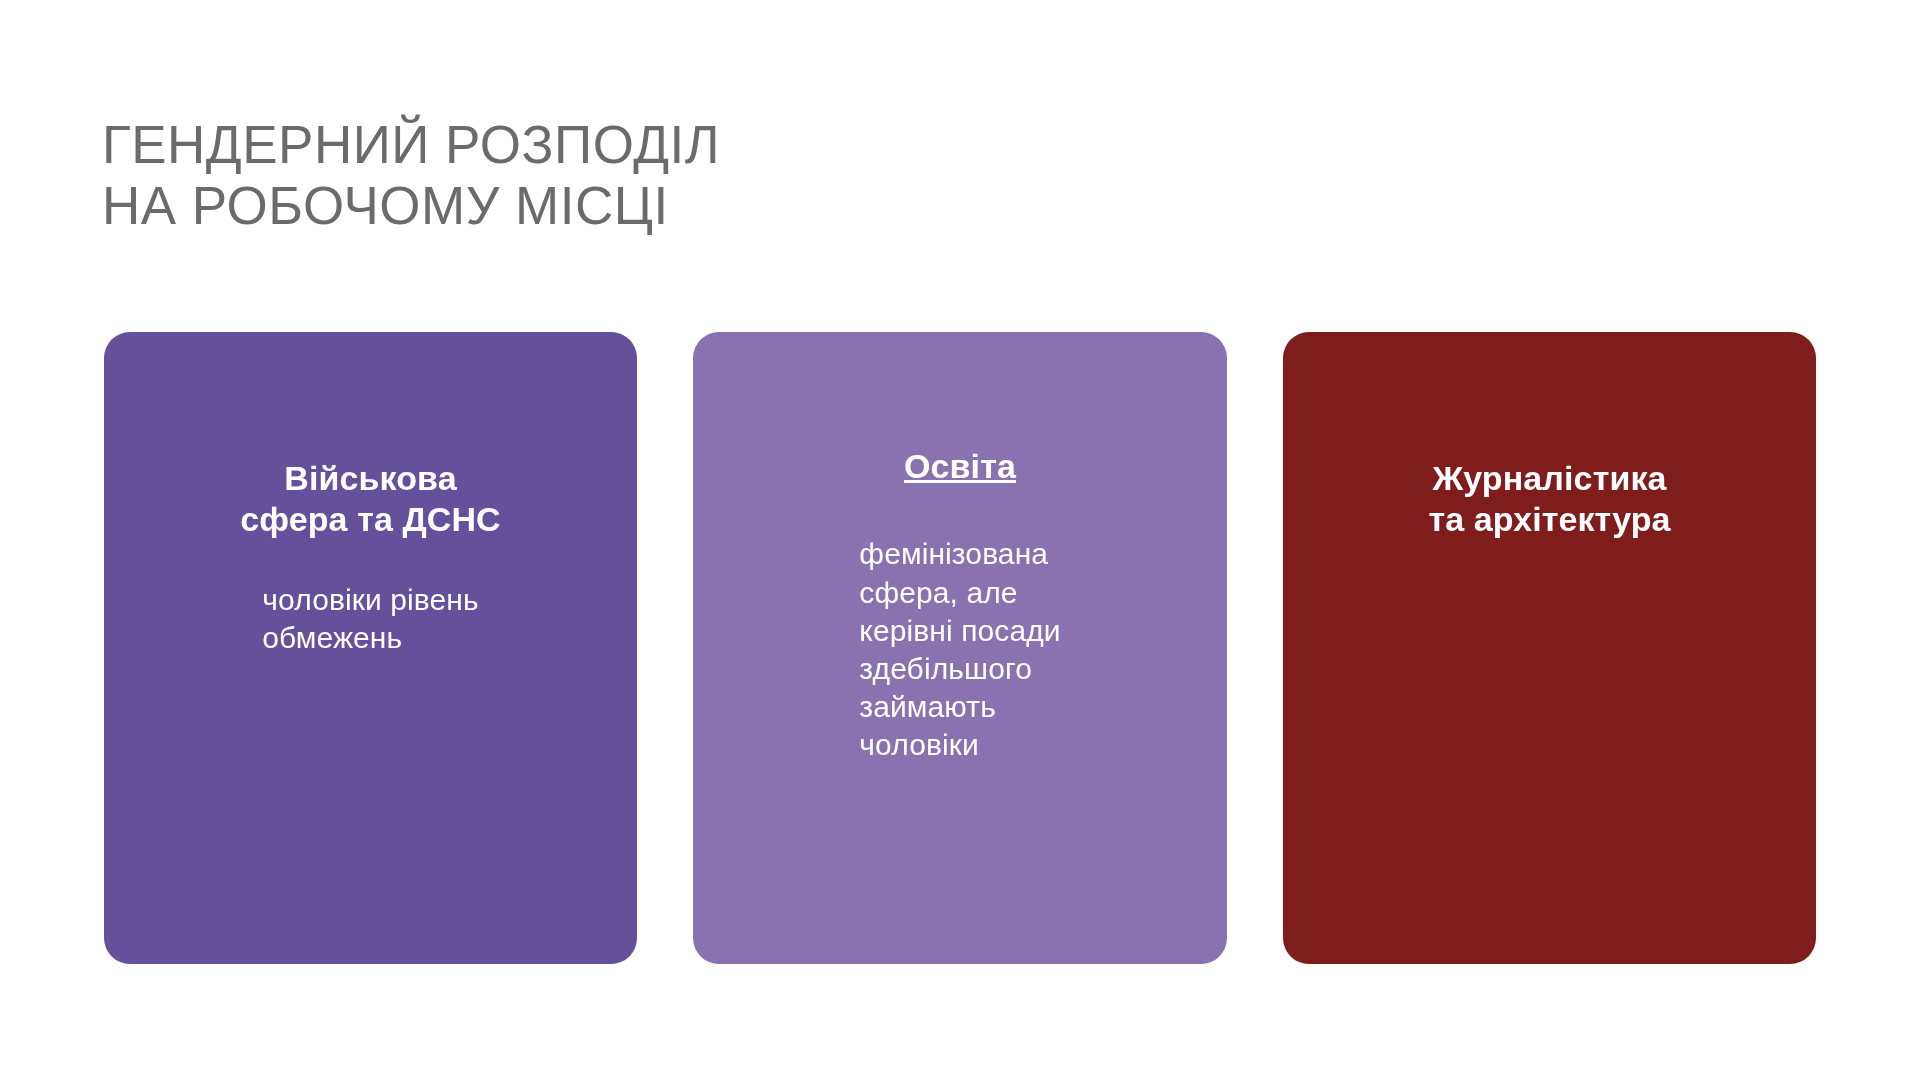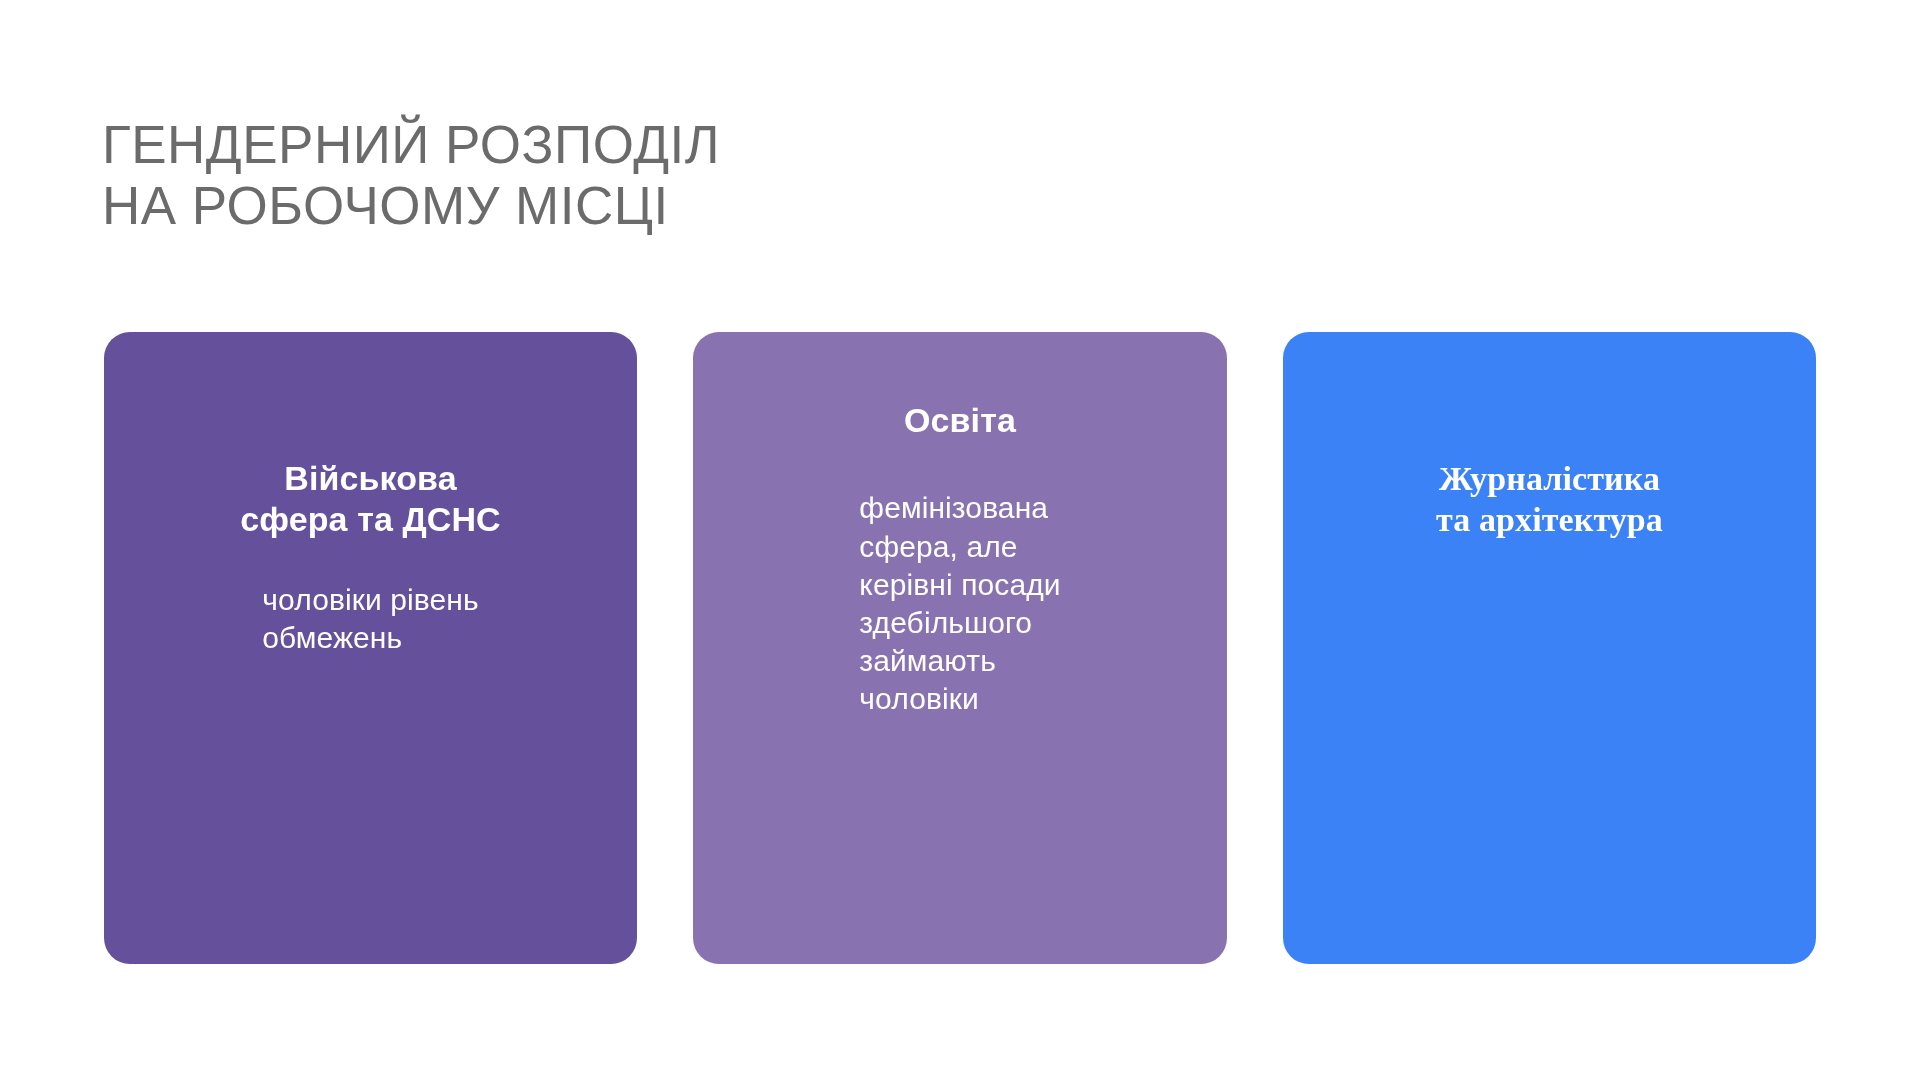--- a/index.html
+++ b/index.html
@@ -91,21 +91,21 @@
     line-height: 1.27;
     text-align: left;
     white-space: pre-line;
     letter-spacing: 0.1px;
   }
 
   
   .card-1 .card-title { margin-top: 126px; }
   .card-1 .card-body  { margin-top: 40px; }
 
-  .card-2 .card-title { margin-top: 68px; }
+  .card-2 .card-title { margin-top: 114px; text-decoration: underline; }
   .card-2 .card-body  { margin-top: 48px; }
 
   .card-3 .card-title { margin-top: 126px; }
   .card-3 .card-body  { margin-top: 44px; }
 </style>
 </head>
 <body style="background: rgb(255, 255, 255);">
 
 <div class="slide">
 
@@ -124,19 +124,19 @@
     <section class="card card-2" style="background-color: rgb(136, 115, 176); color: rgb(255, 255, 255);">
       <div class="card-title">Освіта</div>
       <div class="card-body">фемінізована
 сфера, але
 керівні посади
 здебільшого
 займають
 чоловіки</div>
     </section>
 
-    <section class="card card-3" style="background-color: #3b82f6; color: rgb(255, 255, 255); font-family: Liberation Serif, serif;">
+    <section class="card card-3" style="background-color: #7f1d1d; color: rgb(255, 255, 255);">
       <div class="card-title">Журналістика
 та архітектура</div>
     </section>
 
   </div>
 </div>
 
 </body></html>

